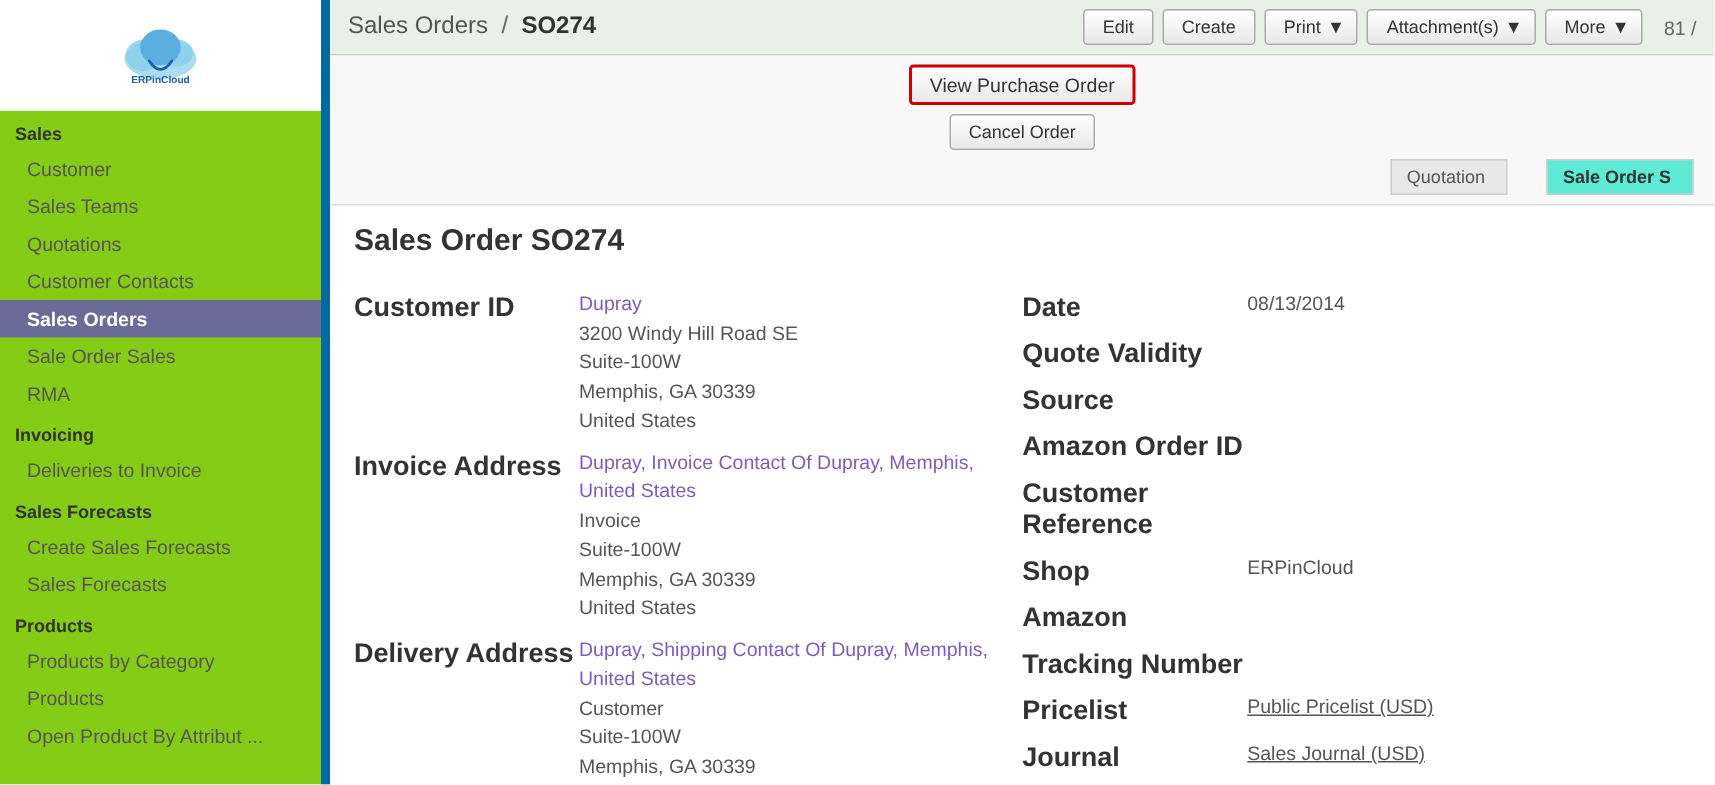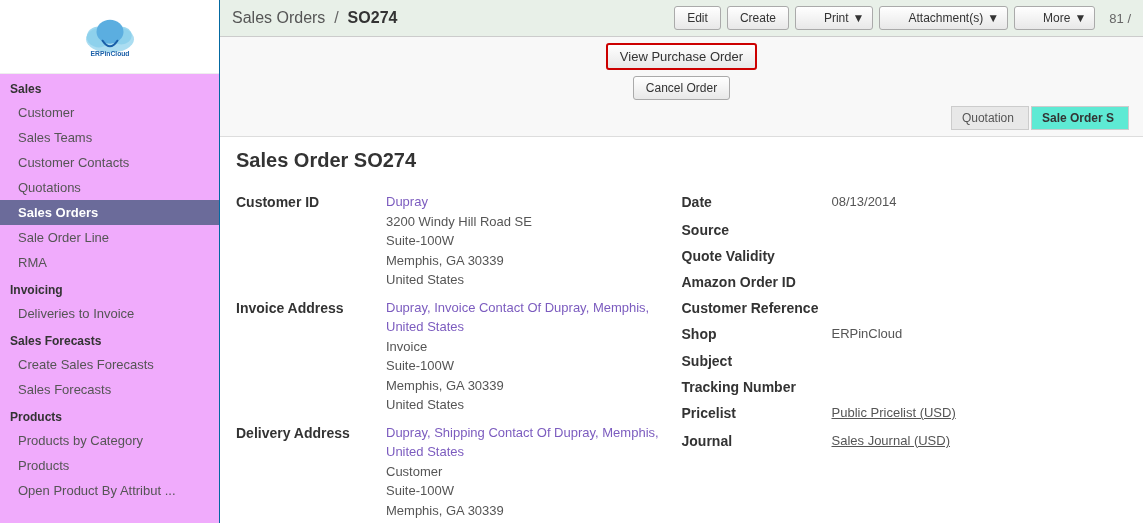--- a/index.html
+++ b/index.html
@@ -2,22 +2,22 @@
 <html><head>
   <meta charset="utf-8">
   <style>
     * { box-sizing: border-box; margin: 0; padding: 0; }
     body { font-family: Arial, sans-serif; font-size: 13px; color: #333; display: flex; height: 523px; overflow: hidden; }
 
     
     #sidebar {
       width: 220px;
       min-width: 220px;
-      background: #f0abfc;
-      border-right: 1px solid #0369a1;
+      background: #84cc16;
+      border-right: 6px solid #0369a1;
       overflow-y: auto;
       display: flex;
       flex-direction: column;
     }
     .sidebar-logo {
       padding: 10px;
       text-align: center;
       border-bottom: 1px solid #eee;
       background: #fff;
     }
@@ -75,21 +75,21 @@
     .btn {
       padding: 4px 12px;
       border: 1px solid #aaa;
       background: linear-gradient(to bottom, #fff, #e8e8e8);
       color: #333;
       cursor: pointer;
       border-radius: 3px;
       font-size: 12px;
     }
     .btn-dropdown {
-      padding: 4px 8px 4px 28px;
+      padding: 4px 8px 4px 12px;
       display: flex;
       align-items: center;
       gap: 4px;
       text-align: center;
     }
 
     
     .action-bar {
       background: #f8f8f8;
       border-bottom: 1px solid #ddd;
@@ -116,20 +116,21 @@
       align-items: center;
     }
     .status-step {
       padding: 4px 14px 4px 10px;
       background: #e8e8e8;
       border: 1px solid #ccc;
       font-size: 12px;
       color: #555;
       position: relative;
       margin-right: 2px;
+      margin-left: 24px;
     }
     .status-step.active {
       background: #5eead4;
       color: #333;
       font-weight: bold;
     }
 
     
     .content {
       flex: 1;
@@ -157,21 +158,21 @@
       display: flex;
       align-items: flex-start;
       padding: 4px 0;
       min-height: 26px;
     }
     .field-label {
       font-weight: bold;
       color: #333;
       width: 150px;
       min-width: 150px;
-      font-size: 14px;
+      font-size: 18px;
       padding-top: 2px;
     }
     .field-value {
       color: #555;
       font-size: 13px;
       line-height: 1.5;
     }
     .field-value a, .field-value .link {
       color: #7c5cbf;
       text-decoration: none;
@@ -189,24 +190,24 @@
       <ellipse cx="55" cy="33" rx="14" ry="12" fill="#87CEEB" opacity="0.8"></ellipse>
       <ellipse cx="40" cy="28" rx="18" ry="16" fill="#5baee0"></ellipse>
       <path d="M30 40 Q40 55 50 40" stroke="#1a5fa8" stroke-width="2.5" fill="none" stroke-linecap="round"></path>
       <text x="40" y="60" text-anchor="middle" font-size="9" fill="#1a5fa8" font-weight="bold">ERPinCloud</text>
     </svg>
   </div>
   <div id="sidebar-nav">
       <div class="sidebar-section-title">Sales</div>
       <div class="sidebar-item">Customer</div>
       <div class="sidebar-item">Sales Teams</div>
+      <div class="sidebar-item">Quotations</div>
       <div class="sidebar-item">Customer Contacts</div>
-      <div class="sidebar-item">Quotations</div>
       <div class="sidebar-item active">Sales Orders</div>
-      <div class="sidebar-item">Sale Order Line</div>
+      <div class="sidebar-item">Sale Order Sales</div>
       <div class="sidebar-item">RMA</div>
       <div class="sidebar-section-title">Invoicing</div>
       <div class="sidebar-item">Deliveries to Invoice</div>
       <div class="sidebar-section-title">Sales Forecasts</div>
       <div class="sidebar-item">Create Sales Forecasts</div>
       <div class="sidebar-item">Sales Forecasts</div>
       <div class="sidebar-section-title">Products</div>
       <div class="sidebar-item">Products by Category</div>
       <div class="sidebar-item">Products</div>
       <div class="sidebar-item">Open Product By Attribut ...</div>
@@ -292,41 +293,41 @@
           <div class="field-value"></div>
         </div>
       </div>
 
       <div class="form-right">
         <div class="form-row">
           <span class="field-label">Date</span>
           <span class="field-value">08/13/2014</span>
         </div>
         <div class="form-row">
+          <span class="field-label">Quote Validity</span>
+          <span class="field-value"></span>
+        </div>
+        <div class="form-row">
           <span class="field-label">Source</span>
-          <span class="field-value"></span>
-        </div>
-        <div class="form-row">
-          <span class="field-label">Quote Validity</span>
           <span class="field-value"></span>
         </div>
         <div class="form-row">
           <span class="field-label">Amazon Order ID</span>
           <span class="field-value"></span>
         </div>
         <div class="form-row">
           <span class="field-label">Customer Reference</span>
           <span class="field-value"></span>
         </div>
         <div class="form-row">
           <span class="field-label">Shop</span>
           <span class="field-value">ERPinCloud</span>
         </div>
         <div class="form-row">
-          <span class="field-label">Subject</span>
+          <span class="field-label">Amazon</span>
           <span class="field-value"></span>
         </div>
         <div class="form-row">
           <span class="field-label">Tracking Number</span>
           <span class="field-value"></span>
         </div>
         <div class="form-row">
           <span class="field-label">Pricelist</span>
           <a href="#" class="field-value link">Public Pricelist (USD)</a>
         </div>

